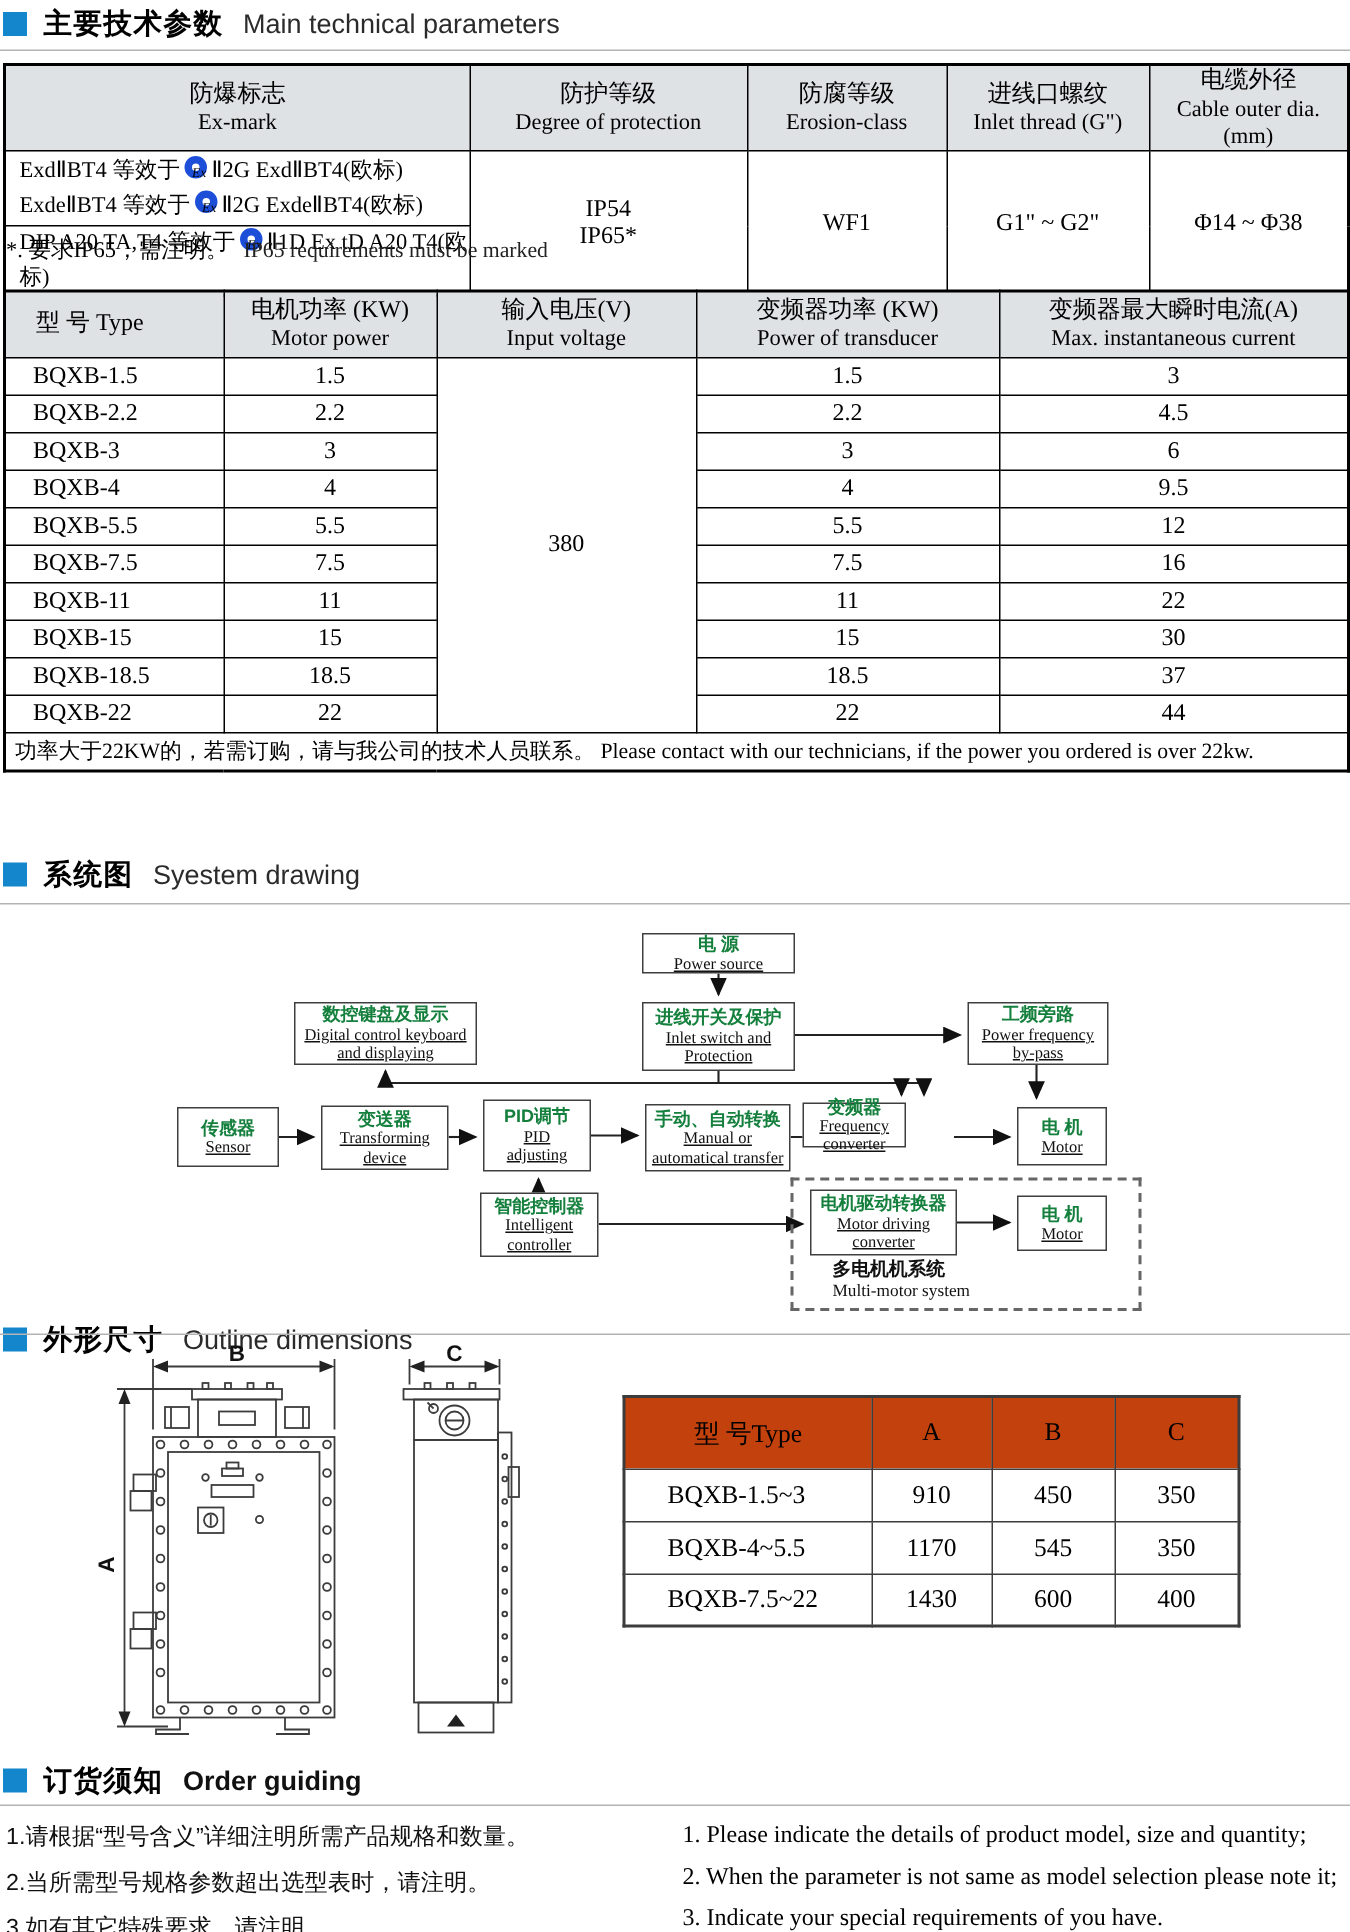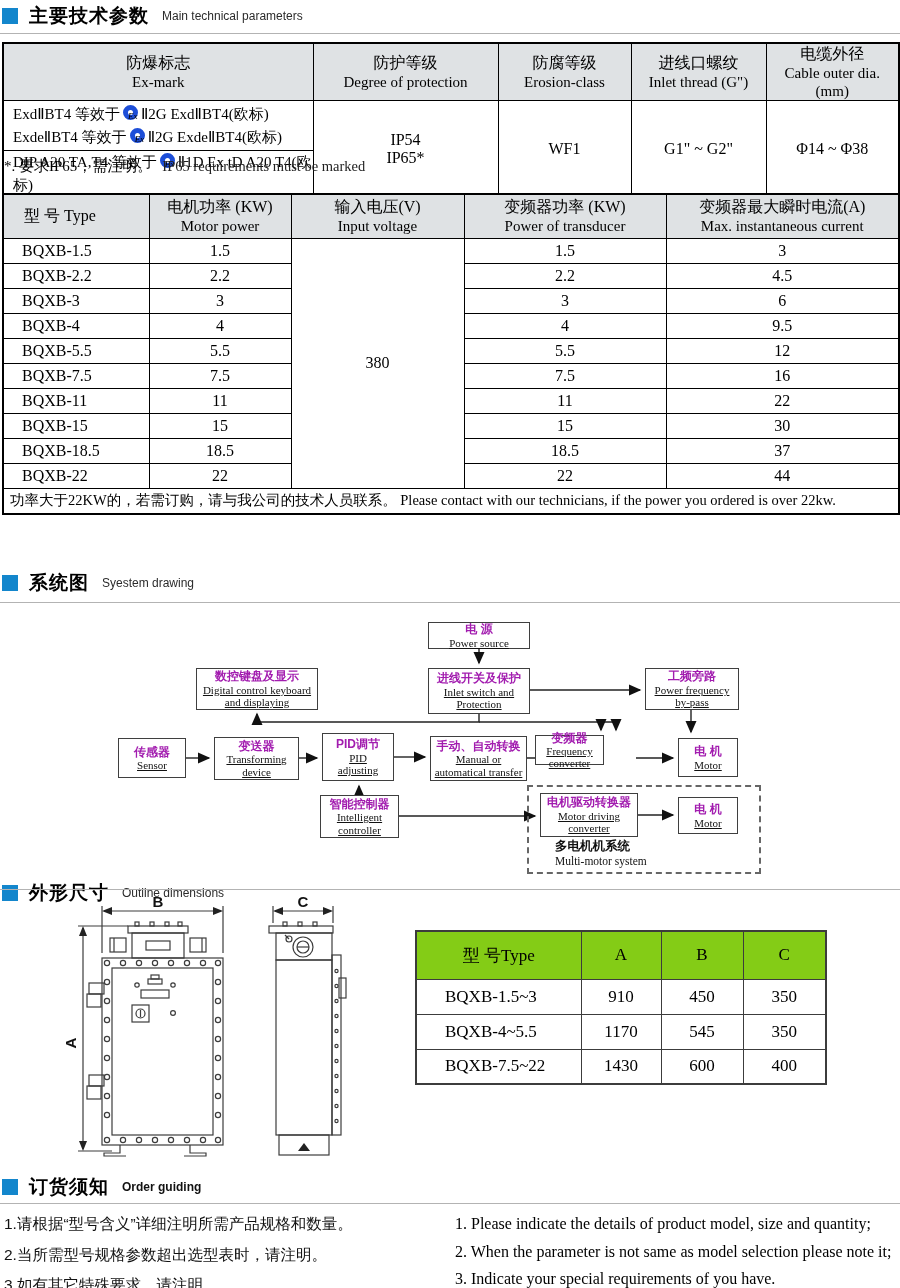--- a/index.html
+++ b/index.html
@@ -4,21 +4,21 @@
 <style>
   * { margin:0; padding:0; box-sizing:border-box; }
   html,body { background:#fff; }
   #page { position:relative; width:900px; height:1288px; background:#fff; overflow:hidden;
           font-family:"Liberation Sans", sans-serif; color:#111; }
 
   
   .sec-h { position:absolute; display:flex; align-items:center; }
   .sq { width:16px; height:16px; background:#1386cc; margin-right:11px; flex:0 0 auto; }
   .sec-cn { font-weight:bold; font-size:19px; color:#000; letter-spacing:1px; }
-  .sec-en { font-size:12px; color:#2b2b2b; margin-left:13px; }
+  .sec-en { font-size:18px; color:#2b2b2b; margin-left:13px; }
   .sec-en.b { font-weight:bold; color:#111; }
   .hr { position:absolute; left:0; width:900px; height:1px; background:#b3b3b3; }
 
   
   table { border-collapse:collapse; table-layout:fixed; }
   .dtab { position:absolute; font-family:"Liberation Serif", serif; }
   .dtab th, .dtab td { border:1px solid #000; text-align:center; font-weight:normal; font-size:16px; color:#000; }
   .dtab { border:2px solid #000; }
   .dtab th { background:#dfe2e4; }
   .hcn { font-size:16px; line-height:1.25; }
@@ -41,31 +41,31 @@
   #t2 tr.hd th { height:44px; }
   #t2 td { height:25px; }
   #t2 td.model { padding-left:18px; text-align:left; }
   #t2 td.foot { height:26px; text-align:left; padding-left:6px; font-size:14.5px; }
 
   
   #diagram { position:absolute; left:0; top:610px; width:900px; height:253px; }
   #diagram svg { position:absolute; left:0; top:0; }
   .dbox { position:absolute; border:1px solid #3f3f3f; background:#fff; display:flex; flex-direction:column;
           justify-content:center; align-items:center; text-align:center; }
-  .dbox .cn { font:bold 12px/1.2 "Liberation Sans", sans-serif; color:#a21caf; white-space:nowrap; }
+  .dbox .cn { font:bold 12px/1.2 "Liberation Sans", sans-serif; color:#15803d; white-space:nowrap; }
   .dbox .en { font:11px/1.12 "Liberation Serif", serif; color:#111; white-space:nowrap;text-decoration:underline; }
   .dashedbox { position:absolute; border:2px dashed #666; background:transparent; }
   #multi-label { position:absolute; }
   #multi-label .cn { font:bold 12.5px/1.25 "Liberation Sans", sans-serif; }
   #multi-label .en { font:11.5px/1.2 "Liberation Serif", serif; }
 
   
   #dimtab { top:930px; left:415px; width:410px; border:2px solid #3c3c3c; }
   #dimtab th, #dimtab td { border:1.5px solid #3c3c3c; font-size:17px; }
-  #dimtab th { background:#84cc16; height:48px; }
+  #dimtab th { background:#c2410c; height:48px; }
   #dimtab td { height:35px; background:#fff; }
   #dimtab td.model { text-align:left; padding-left:28px; }
 
   #drawings { position:absolute; left:40px; top:893px; }
 
   
   .olist { position:absolute; }
   .olist .li { margin-bottom:9.5px; white-space:nowrap; }
   #olist-cn { left:4px; top:1214px; font-size:15.5px; color:#111; font-family:"Liberation Sans", sans-serif; }
   #olist-en { left:455px; top:1215px; font-size:16px; color:#000; font-family:"Liberation Serif", serif; }

